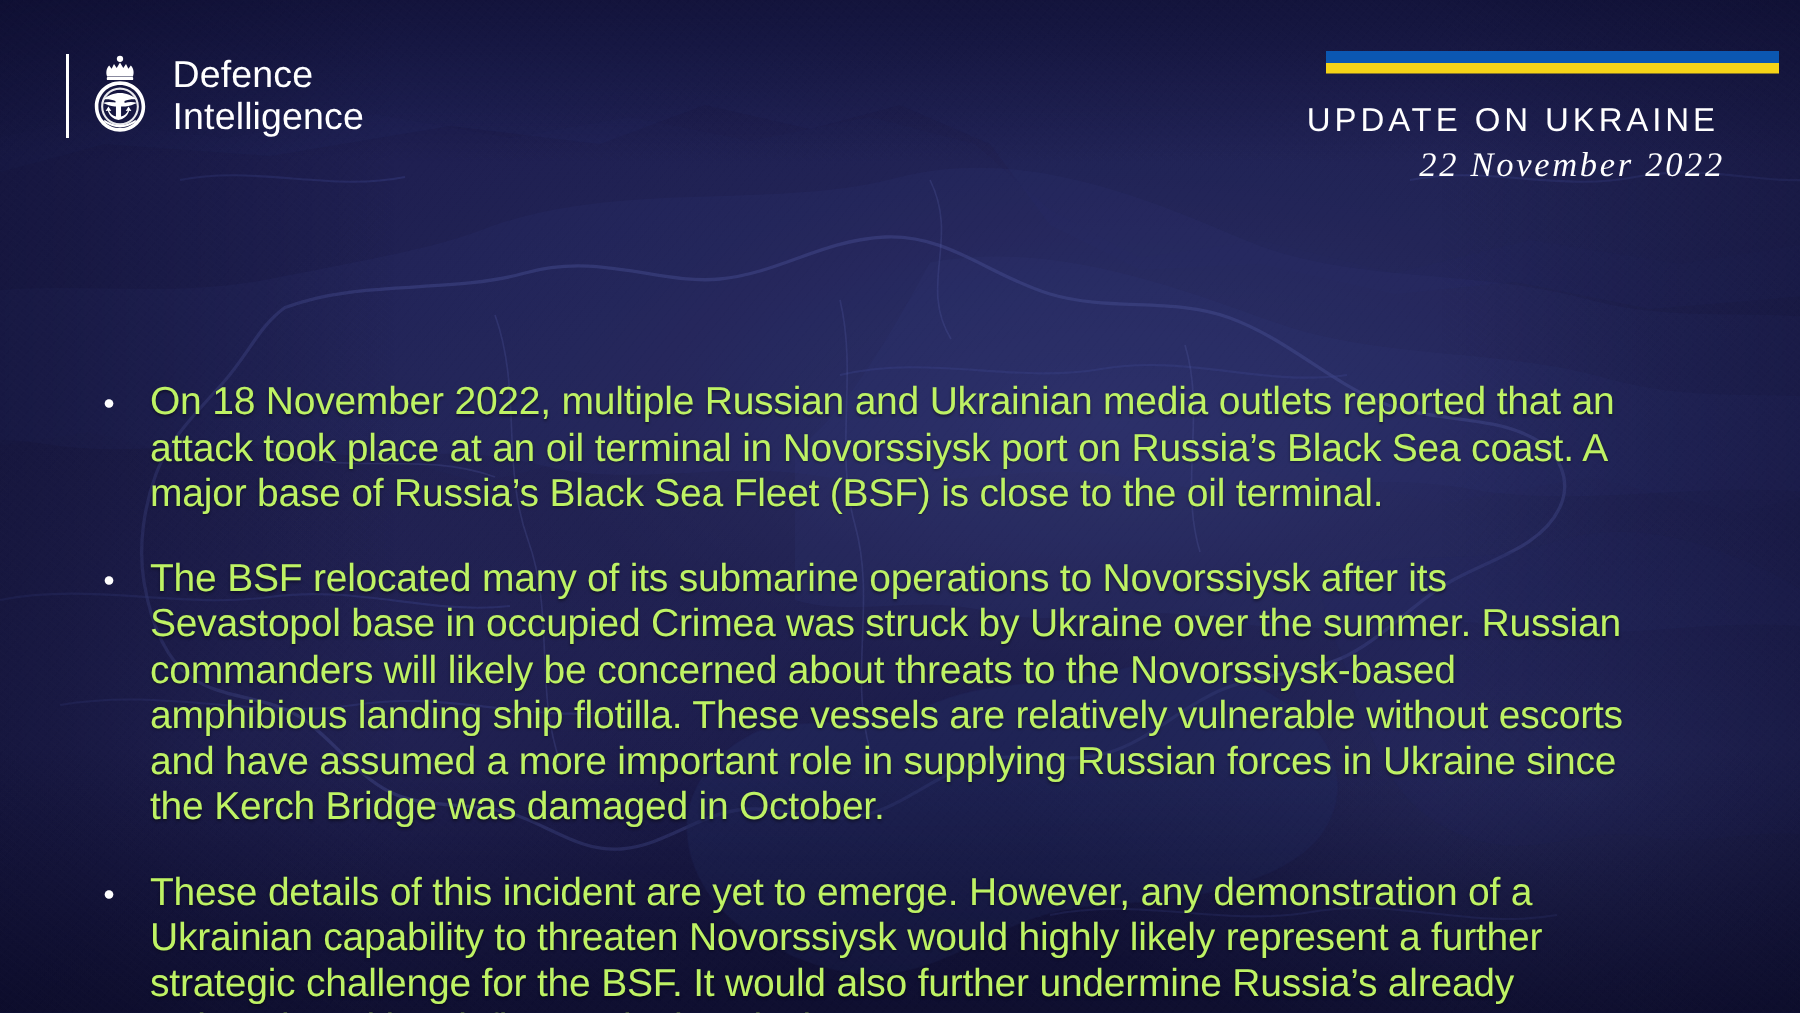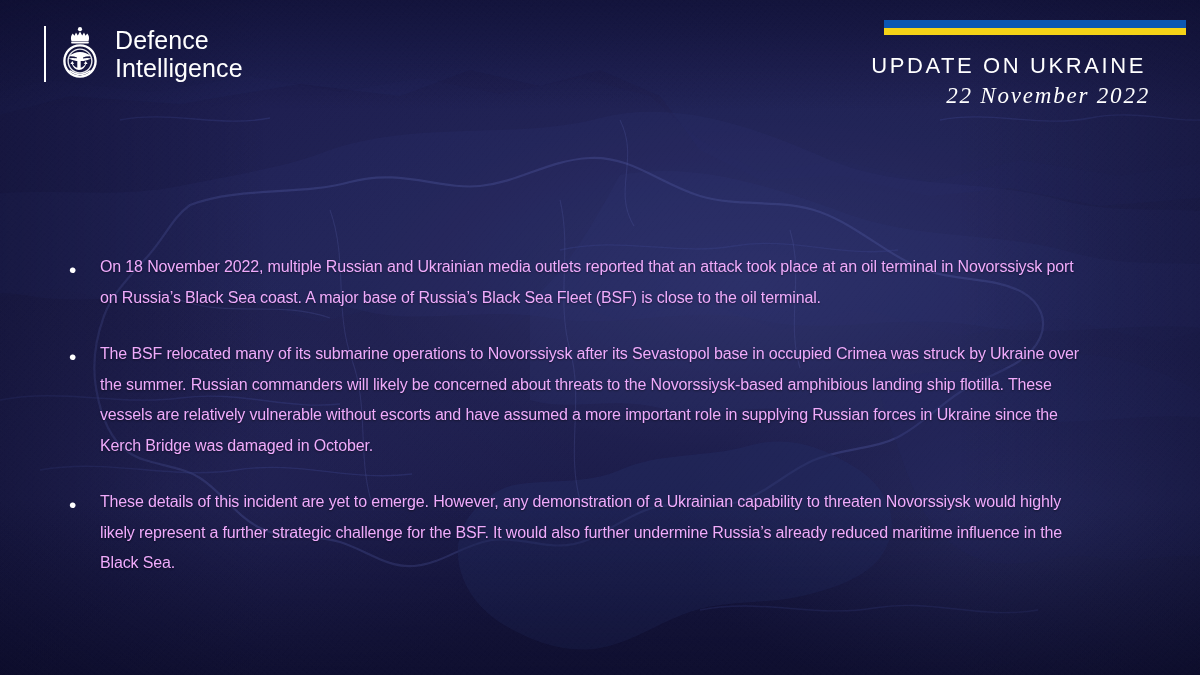--- a/index.html
+++ b/index.html
@@ -47,23 +47,23 @@
     background-image:
       repeating-linear-gradient(37deg, rgba(255,255,255,0.035) 0 1px, rgba(0,0,0,0) 1px 4px),
       repeating-linear-gradient(-51deg, rgba(0,0,0,0.05) 0 1px, rgba(0,0,0,0) 1px 5px);
     pointer-events: none;
   }
 
   
   .brand {
     position: absolute;
     left: 44px;
-    top: 20px;
+    top: 36px;
     display: flex;
-    align-items: flex-end;
+    align-items: flex-start;
     height: 62px;
   }
   .brand-rule {
     width: 2px;
     height: 56px;
     background: #ffffff;
     margin-right: 13px;
   }
   .crest { width: 42px; height: 56px; margin-right: 14px; }
   .crest svg { display: block; }
@@ -72,21 +72,21 @@
     font-size: 25px;
     line-height: 28px;
     font-weight: 400;
     letter-spacing: 0.1px;
     white-space: pre-line;
   }
 
   .header-right {
     position: absolute;
     right: 14px;
-    top: 20px;
+    top: 34px;
     width: 320px;
     text-align: right;
   }
   .flag-bar {
     width: 302px;
     height: 15px;
     margin-left: auto;
     margin-bottom: 18px;
   }
   .flag-blue { height: 8px; background: #0b57b2; }
@@ -144,22 +144,22 @@
   .bullet-dot {
     flex: 0 0 38px;
     color: #ffffff;
     font-size: 21px;
     line-height: 31px;
     padding-top: 2px;
   }
   .bullet-dot span { display: inline-block; margin-left: 7px; }
   .bullet-text {
     flex: 1;
-    color: #f0abfc;
-    font-size: 16px;
+    color: #bef264;
+    font-size: 26px;
     line-height: 30.5px;
     font-weight: 400;
     letter-spacing: -0.15px;
     text-shadow: 0 1px 2px rgba(0,0,0,0.45);
   }
 </style>
 </head>
 <body>
 
 <div id="poster">

